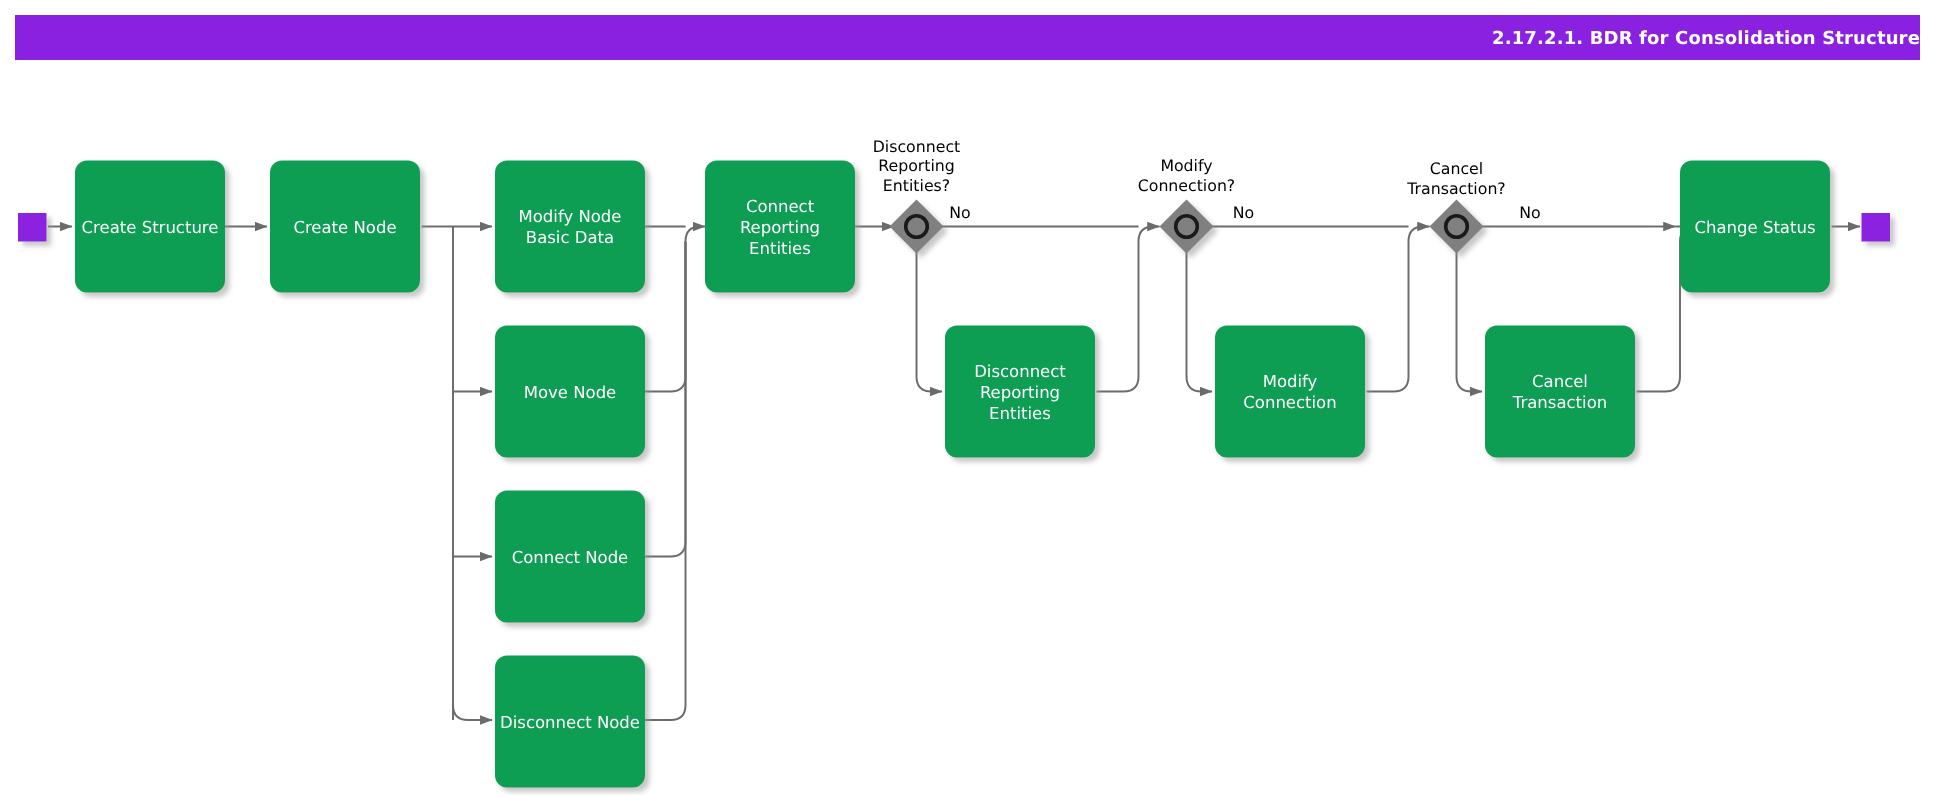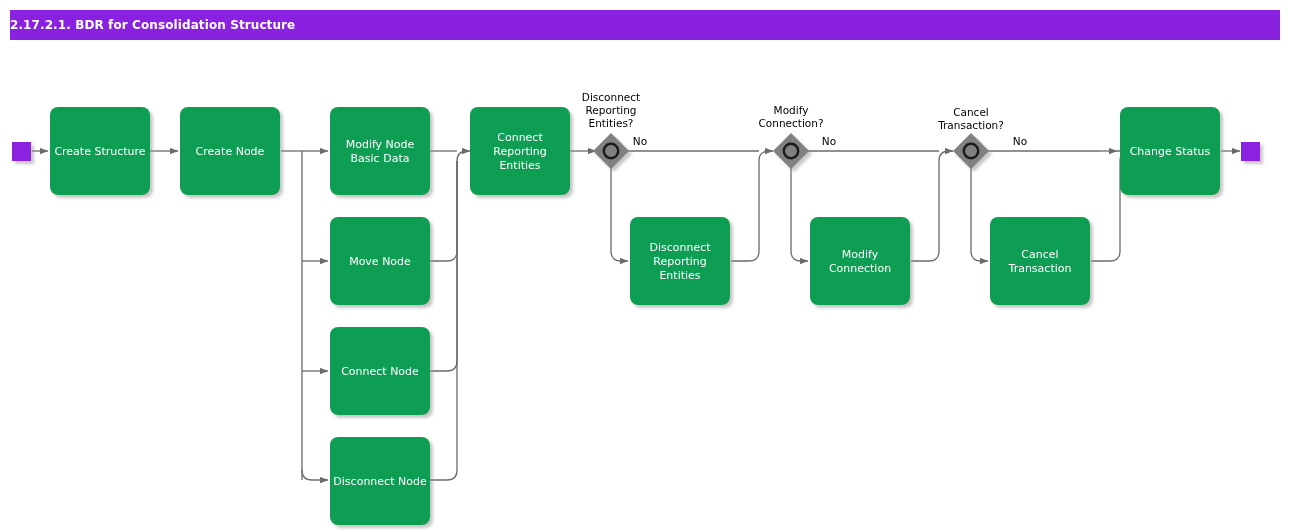--- a/index.html
+++ b/index.html
@@ -21,21 +21,21 @@
   }
   .title-bar {
     position: absolute;
     left: 10px;
     top: 10px;
     width: 1270px;
     height: 30px;
     background: #8A21E0;
     display: flex;
     align-items: center;
-    justify-content: flex-start;
+    justify-content: flex-end;
   }
   .title-text {
     color: #ffffff;
     font-family: "DejaVu Sans", sans-serif;
     font-size: 12px;
     font-weight: bold;
     letter-spacing: 0.1px;
   }
   svg.canvas {
     position: absolute;

